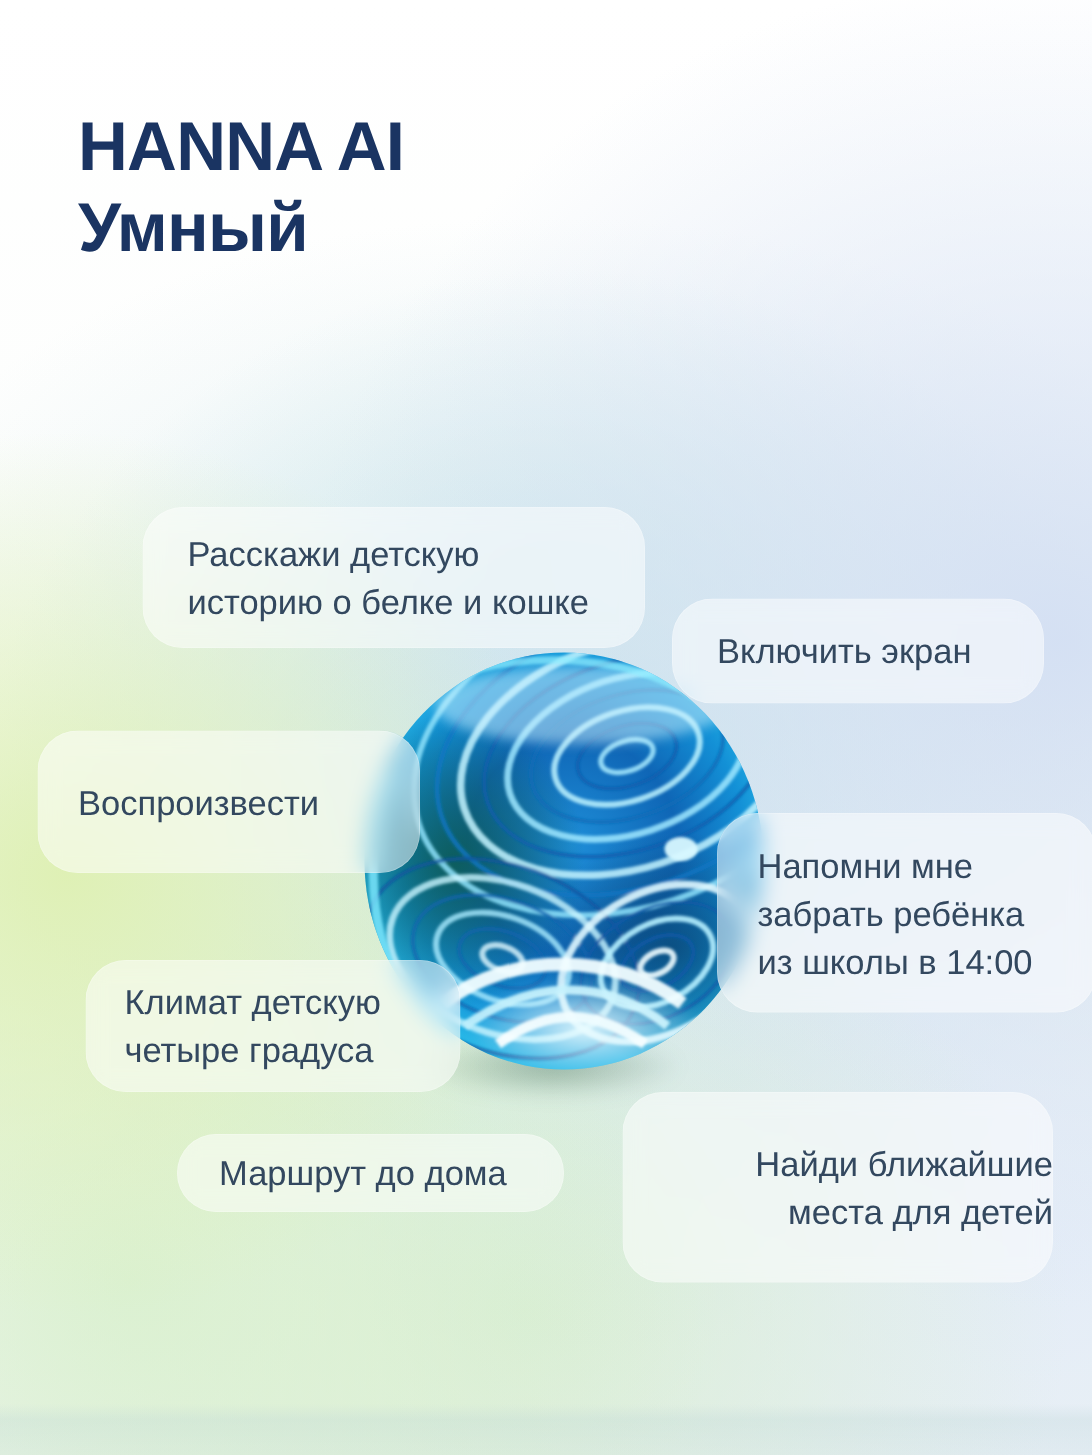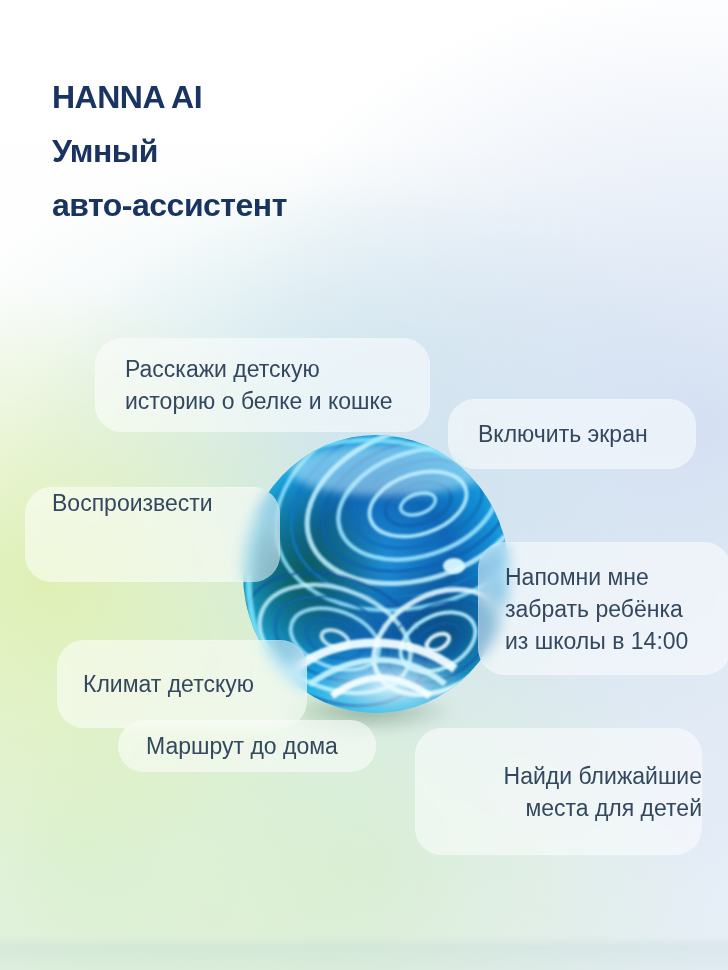--- a/index.html
+++ b/index.html
@@ -24,21 +24,21 @@
       linear-gradient(180deg,#ffffff 0%,#fdfefd 28%,#f3f9f2 60%,#f2f7f3 86%,#eef4f1 100%);
   }
   .bottom-band{
     position:absolute;left:0;right:0;bottom:0;height:34px;
     background:linear-gradient(180deg, rgba(186,212,214,0) 0%, rgba(186,212,214,0.28) 30%, rgba(196,218,222,0.18) 100%);
   }
   .title{
     position:absolute;left:52px;top:70px;
     color:#1a3462;
     font-weight:700;
-    font-size:32px;line-height:54px;
+    font-size:46px;line-height:54px;
     letter-spacing:-0.5px;
     white-space:nowrap;
   }
   .orb-shadow{
     position:absolute;left:252px;top:682px;width:232px;height:58px;
     background:radial-gradient(closest-side, rgba(38,84,56,0.38), rgba(38,84,56,0) 75%);
     filter:blur(6px);
   }
   .orb{position:absolute;left:240px;top:434px;width:272px;height:282px;}
   .orb svg{display:block;width:100%;height:100%;}
@@ -49,36 +49,35 @@
     backdrop-filter:blur(7px);
     -webkit-backdrop-filter:blur(7px);
     box-shadow:0 0 0 0.5px rgba(255,255,255,0.25) inset;
     display:flex;flex-direction:column;justify-content:center;
     color:#33485f;
     font-size:23px;line-height:32px;
     white-space:nowrap;
   }
   .b-story   {left:95px;  top:338px; width:305px; height:94px;  padding-left:30px;}
   .b-screen  {left:448px; top:399px; width:218px; height:70px;  padding-left:30px;}
-  .b-music   {left:25px;  top:487px; width:228px; height:95px;  padding-left:27px;justify-content:space-between;}
+  .b-music   {left:25px;  top:487px; width:228px; height:95px;  padding-left:27px;}
   .b-reminder{left:478px; top:542px; width:226px; height:133px; padding-left:27px;}
   .b-climate {left:57px;  top:640px; width:224px; height:88px;  padding-left:26px;}
-  .b-route   {left:118px; top:720px; width:230px; height:52px;  padding-left:28px;}
+  .b-route   {left:118px; top:756px; width:230px; height:52px;  padding-left:28px;}
   .b-places  {left:415px; top:728px; width:255px; height:127px; padding-left:32px;text-align:right;}
 </style>
 </head>
 <body>
 
 <div class="stage">
   <div class="bg"></div>
 
   <header class="title">
     <div>HANNA AI</div>
     <div>Умный</div>
-    <div>авто-ассистент</div>
   </header>
 
   <div class="orb-shadow"></div>
 
   <div class="orb">
     <svg viewBox="0 0 272 282" xmlns="http://www.w3.org/2000/svg">
       <defs>
         <radialGradient id="orbBase" cx="0.52" cy="0.46" r="0.68">
           <stop offset="0" stop-color="#1e8ed8"></stop>
           <stop offset="0.38" stop-color="#0f66b6"></stop>
@@ -168,20 +167,21 @@
   </div>
 
   <div class="bubble b-reminder">
     <span>Напомни мне</span>
     <span>забрать ребёнка</span>
     <span>из школы в 14:00</span>
   </div>
 
   <div class="bubble b-climate">
     <span>Климат детскую</span>
+    <span>четыре градуса</span>
   </div>
 
   <div class="bubble b-route">
     <span>Маршрут до дома</span>
   </div>
 
   <div class="bubble b-places">
     <span>Найди ближайшие</span>
     <span>места для детей</span>
   </div>

